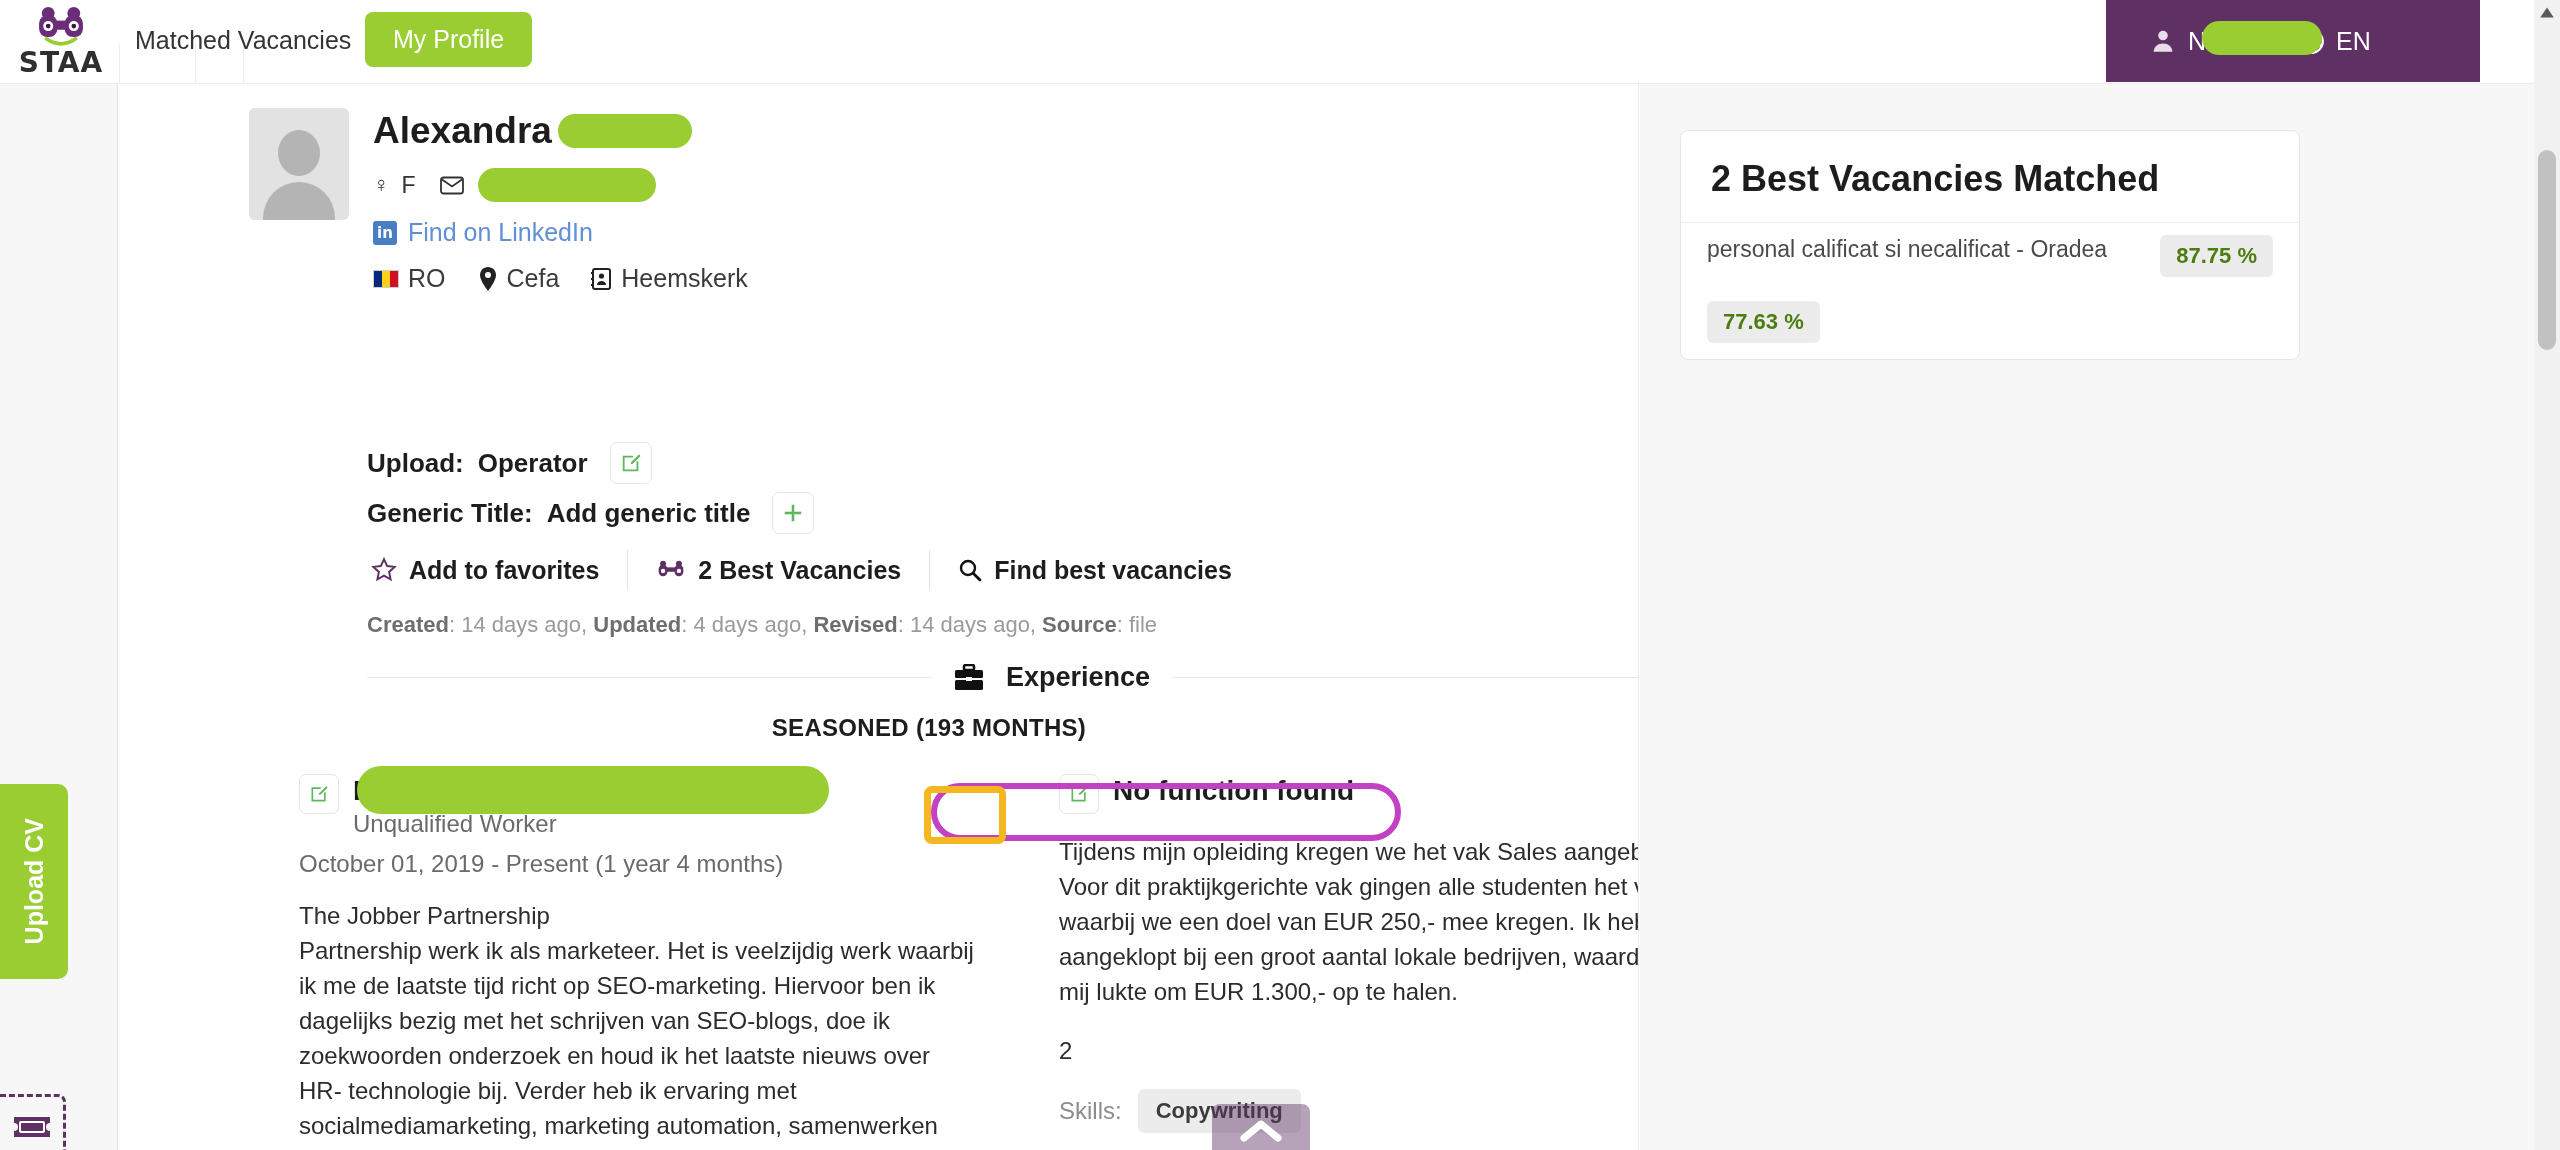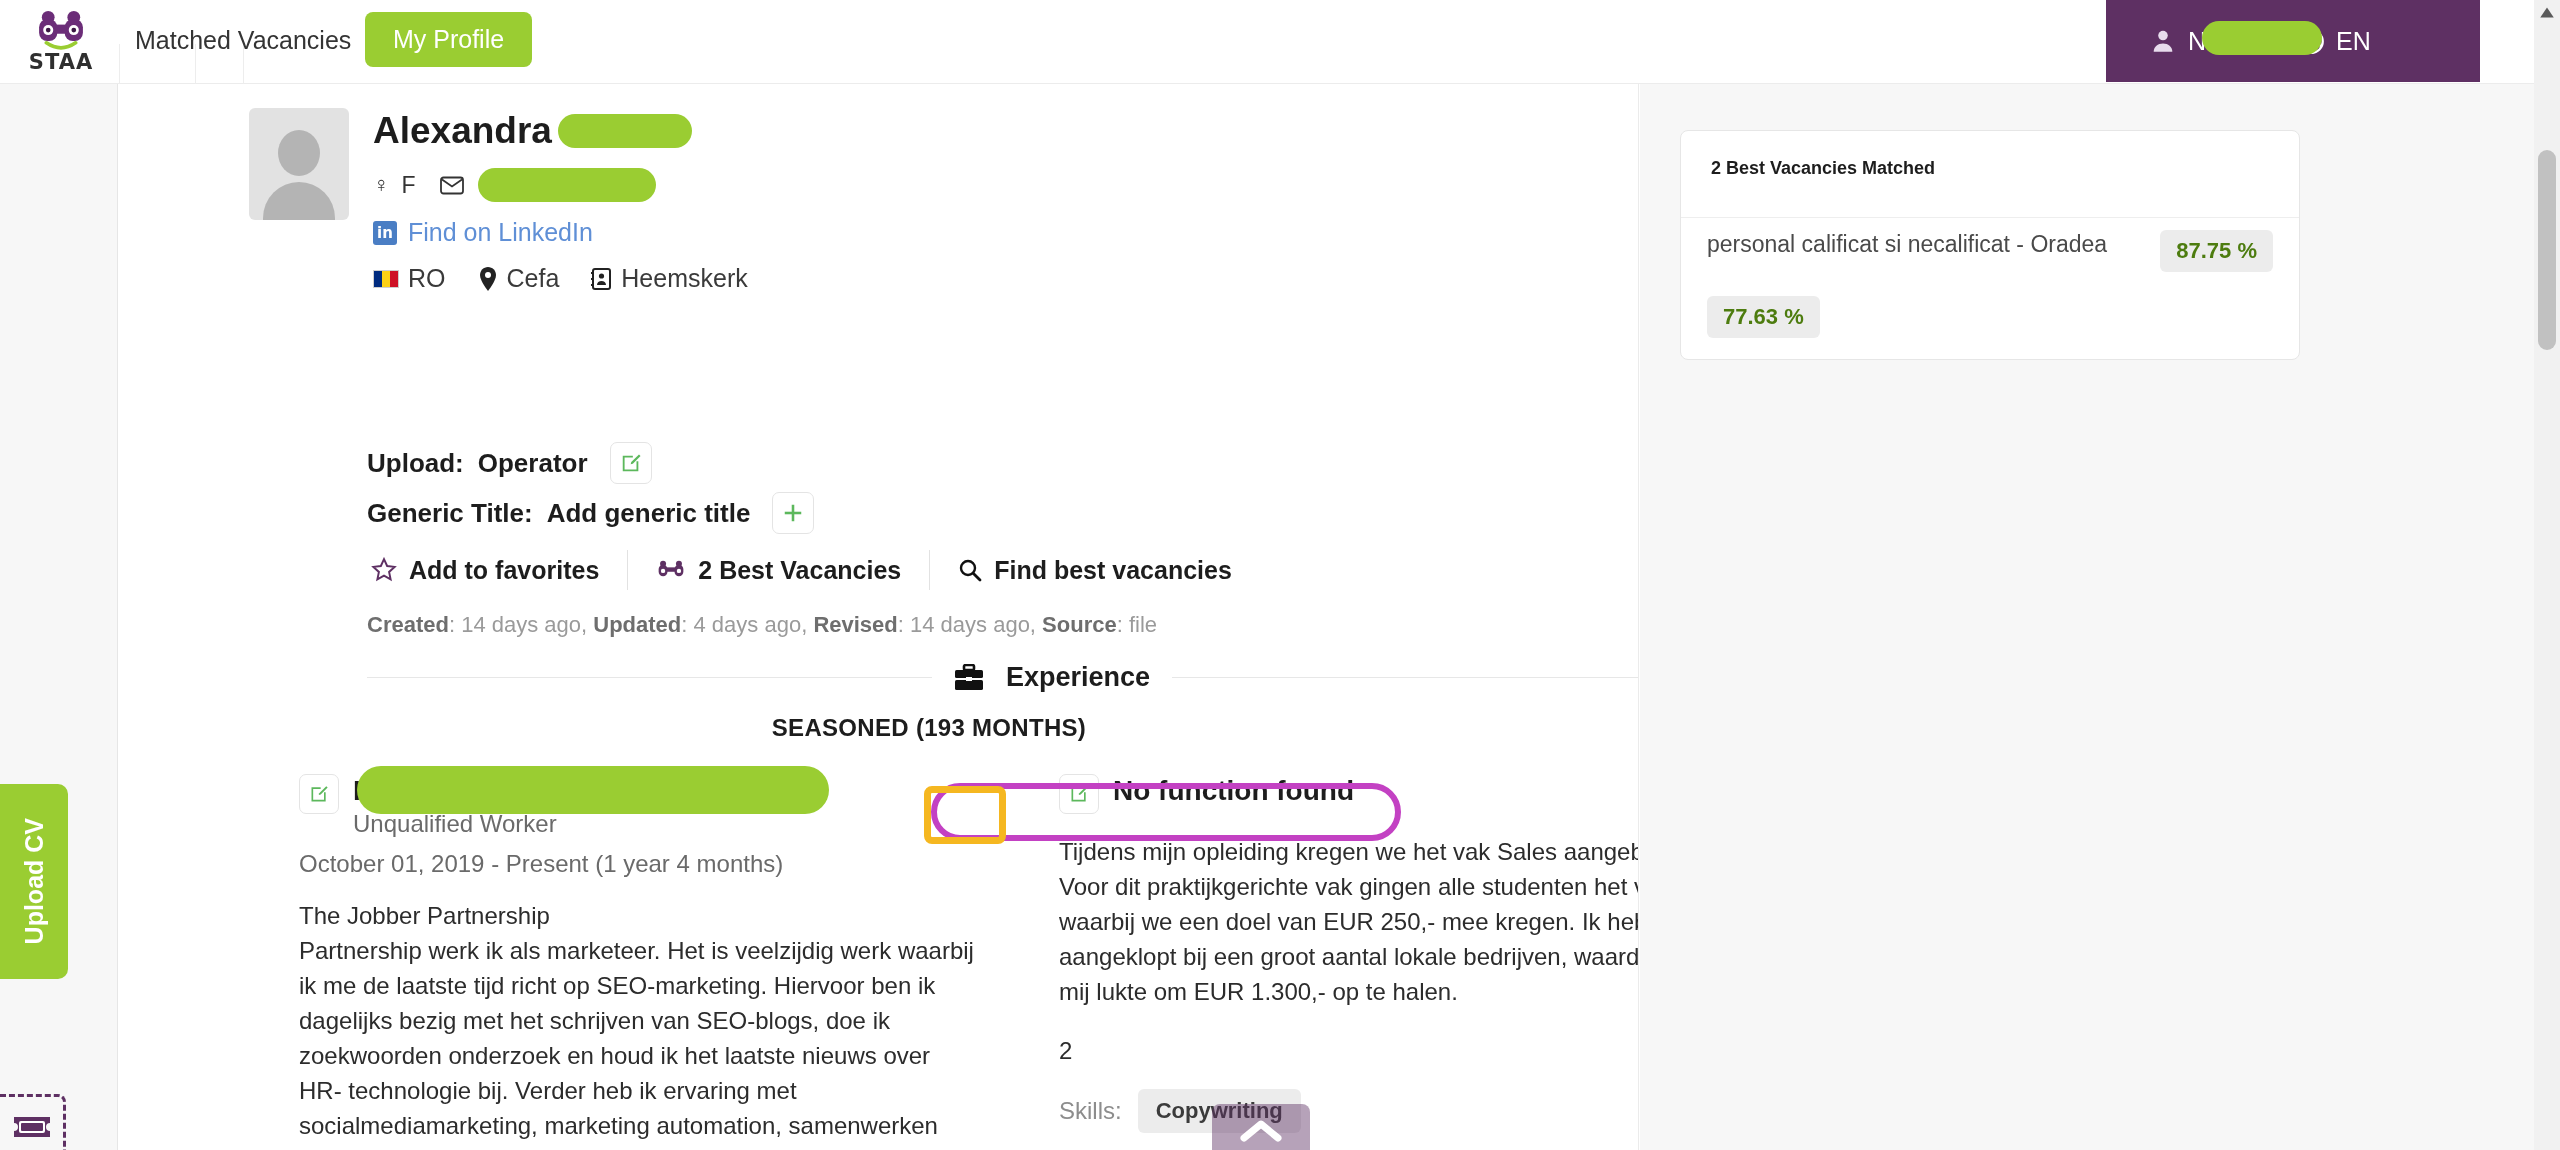--- a/index.html
+++ b/index.html
@@ -15,21 +15,21 @@
   .ghost { position: absolute; color: #f3f3f1; font-weight: 700; pointer-events: none; user-select: none; }
   #ghost-view { left: 300px; top: 2px; font-size: 30px; font-weight: 400; color: #f0f0ee; display: flex; align-items: center; gap: 10px; }
   #ghost-view .eye { width: 26px; height: 26px; }
   #ghost-regen { left: 1380px; top: 2px; font-size: 29px; background: #fbfbf8; padding: 8px 22px 12px 18px; border-radius: 8px; color: #fff; display: flex; align-items: center; gap: 12px;}
   #ghost-radius { left: 1705px; top: 2px; font-size: 31px; font-weight: 700; color: #f2f2f0; }
 
   
   .topbar { position: absolute; left: 0; top: 0; width: 2560px; height: 84px; background: #ffffff; border-bottom: 1px solid #ececec; z-index: 5; }
   .logo-wrap { position: absolute; left: 22px; top: 2px; width: 78px; height: 80px; display: flex; flex-direction: column; align-items: center; justify-content: center; }
   .logo-mark { width: 56px; height: 42px; }
-  .logo-text { font-size: 21px; font-weight: 700; letter-spacing: 1px; color: #2f2f2f; margin-top: -2px; font-family: "DejaVu Sans", sans-serif; }
+  .logo-text { font-size: 28px; font-weight: 700; letter-spacing: 1px; color: #2f2f2f; margin-top: -2px; font-family: "DejaVu Sans", sans-serif; }
   .nav-link { position: absolute; left: 135px; top: 26px; font-size: 25px; color: #343434; cursor: pointer; }
   .nav-btn { position: absolute; left: 365px; top: 12px; background: #9acd32; color: #fff; border: none; border-radius: 8px;
              padding: 13px 28px; font-size: 25px; font-family: "Liberation Sans", sans-serif; cursor: pointer; }
   .nav-divider { position: absolute; width: 1px; background: #ededed; top: 44px; height: 40px; }
 
   
   .userbar { position: absolute; right: 80px; top: 0; width: 374px; height: 82px; background: #5e3063; display: flex; align-items: center; z-index: 6; }
   .userbar .user-icon { margin-left: 44px; width: 26px; height: 30px; }
   .userbar .uname { color: #fff; font-size: 25px; margin-left: 12px; position: relative; }
   .redact-name { position: absolute; left: 14px; top: -6px; width: 120px; height: 34px; background: #9acd32; border-radius: 17px; }
@@ -117,21 +117,21 @@
   .scroll-top { position: absolute; left: 1212px; top: 1104px; width: 98px; height: 54px; background: rgba(94,48,99,.45);
                 border-radius: 8px 8px 0 0; display: flex; align-items: center; justify-content: center; cursor: pointer; z-index: 7; }
 
   
   .rightpanel { position: absolute; left: 1640px; top: 0; width: 894px; height: 1150px; background: #f7f7f7; }
   .r-card { position: absolute; background: #fff; border: 1px solid #e6e6e6; border-radius: 8px; }
   #radius-card { left: 40px; top: -50px; width: 620px; height: 132px; }
   #radius-input { position: absolute; left: 18px; top: 60px; width: 580px; height: 40px; border: 1px solid #ececec; border-radius: 5px; background: #fff; }
   #radius-knob { position: absolute; left: 16px; top: 58px; width: 30px; height: 30px; background: #fff; border: 1px solid #ececec; border-radius: 6px; }
   #vac-card { left: 40px; top: 130px; width: 620px; height: 230px; }
-  .vac-title { font-size: 18px; font-weight: 700; color: #1d1d1d; padding: 27px 30px 38px; border-bottom: 1px solid #eee; }
+  .vac-title { font-size: 36px; font-weight: 700; color: #1d1d1d; padding: 27px 30px 22px; border-bottom: 1px solid #eee; }
   .vac-row { display: flex; align-items: flex-start; justify-content: space-between; padding: 12px 26px; gap: 6px; cursor: pointer; }
   .vac-name { font-size: 23px; color: #4a4a4a; line-height: 1.25; }
   .vac-pct { background: #ececec; border-radius: 6px; padding: 8px 16px; font-size: 22px; font-weight: 700; color: #4d7c0f; white-space: nowrap; }
 </style>
 </head>
 <body>
 
 <div class="page">
 
   <div class="ghost" id="ghost-view">

